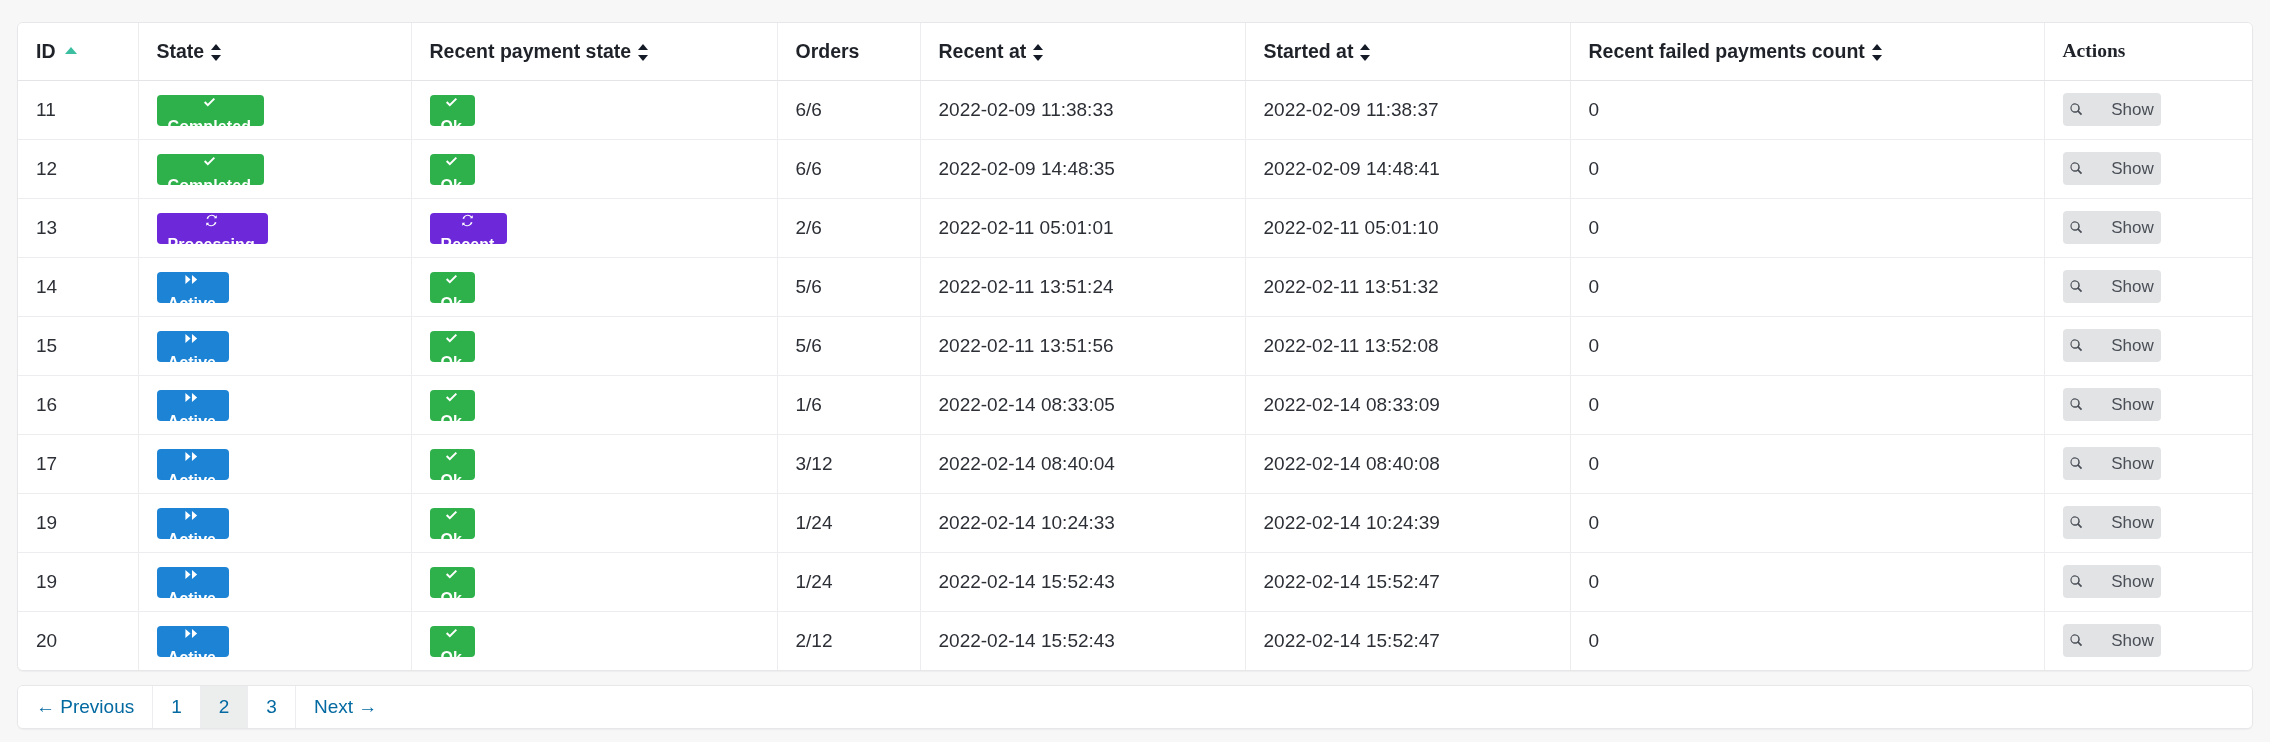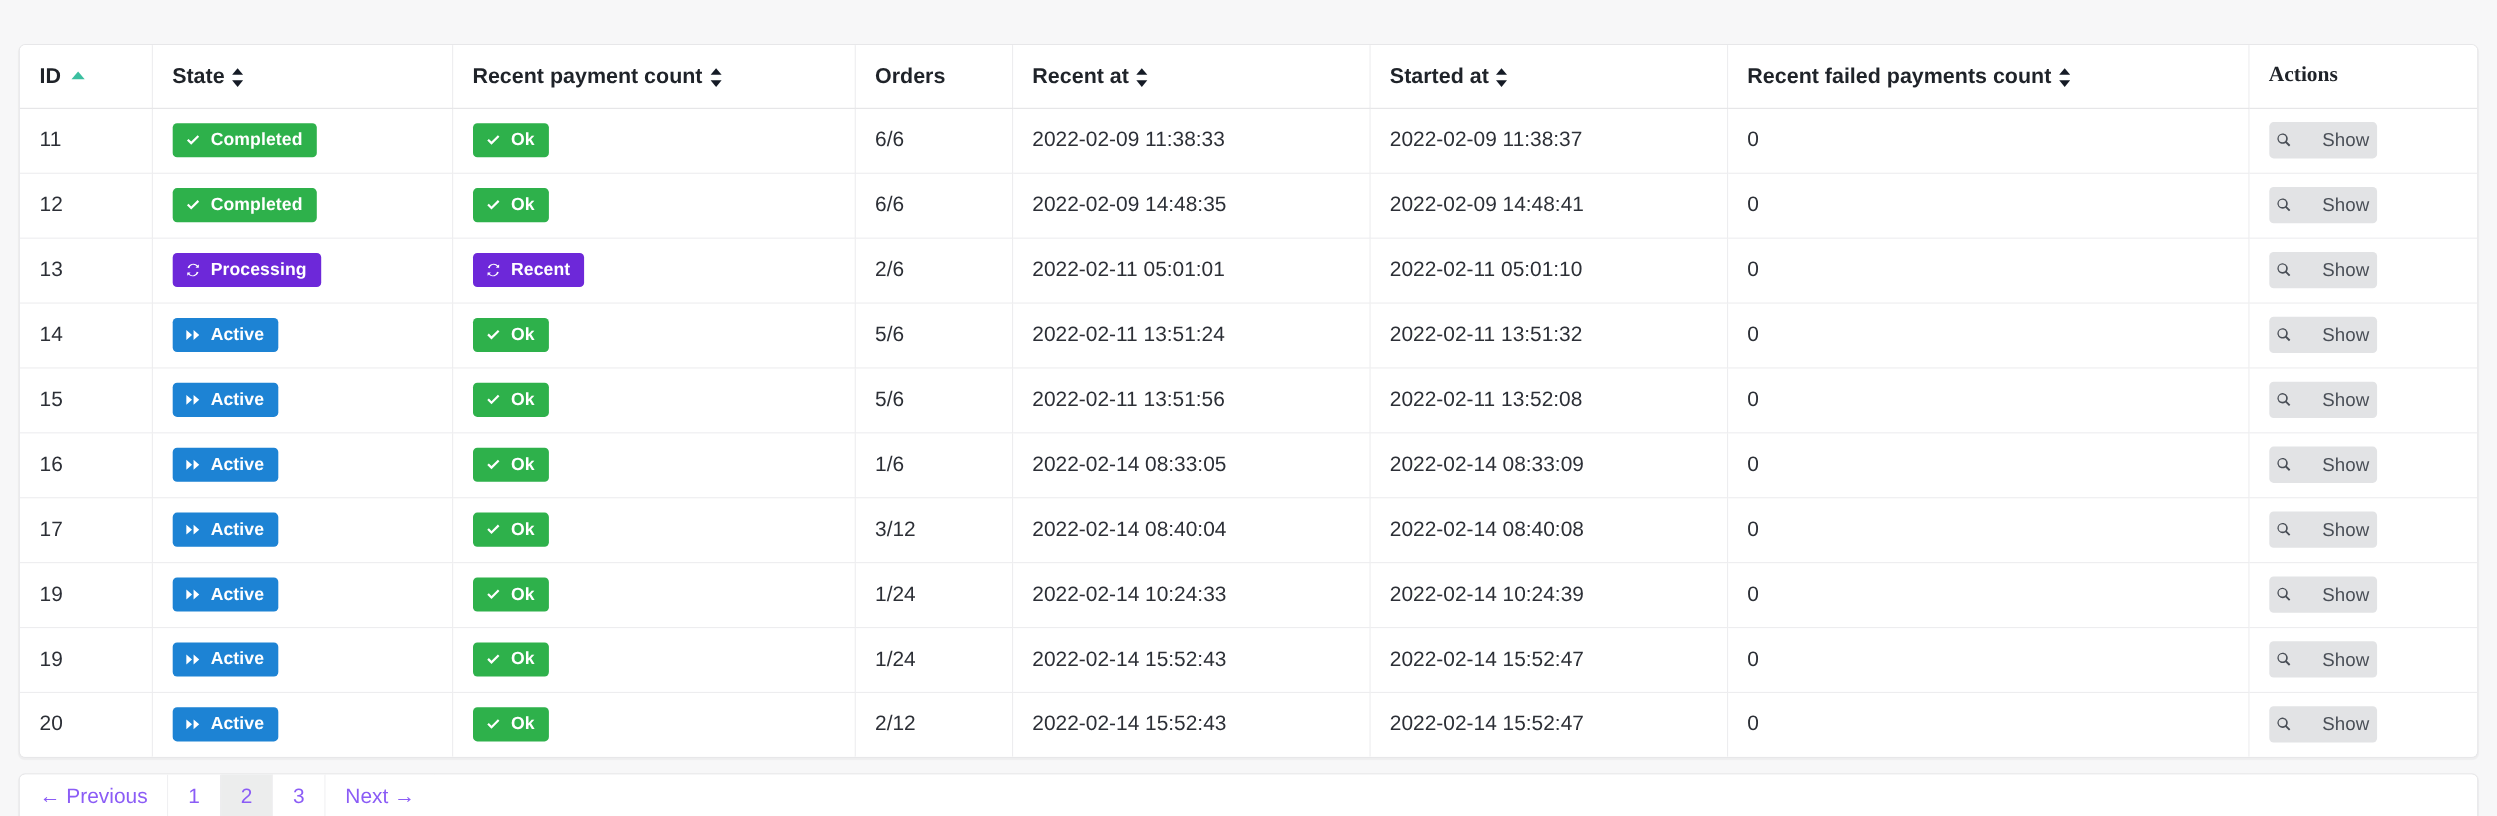--- a/index.html
+++ b/index.html
@@ -10,21 +10,21 @@
     height: 742px;
     background: #f7f7f8;
     font-family: "Liberation Sans", sans-serif;
     -webkit-font-smoothing: antialiased;
   }
 
   .page {
     width: 2270px;
     height: 742px;
     background: #f7f7f8;
-    padding: 40px 17px 0 17px;
+    padding: 22px 17px 0 17px;
     position: relative;
     overflow: hidden;
   }
 
   
   .table-card {
     background: #ffffff;
     border: 1px solid #e7e7e9;
     border-radius: 6px;
     overflow: hidden;
@@ -119,20 +119,21 @@
     gap: 9px;
     height: 31px;
     padding: 0 13px 0 11px;
     border-radius: 4px;
     color: #ffffff;
     font-size: 16px;
     font-weight: bold;
     letter-spacing: 0.1px;
     line-height: 1;
     white-space: nowrap;
+    flex-direction: column;
   }
   .badge.green  { background: #2eb14b; }
   .badge.purple { background: #6d28d9; }
   .badge.blue   { background: #1d83d4; }
   .badge svg { display: block; flex: 0 0 auto; }
 
   
   .btn-show {
     display: inline-flex;
     align-items: center;
@@ -163,21 +164,21 @@
     overflow: hidden;
     box-shadow: 0 1px 1px rgba(16,22,26,0.04);
   }
   .pg-item {
     display: flex;
     align-items: center;
     justify-content: center;
     height: 100%;
     padding: 0 18px;
     font-size: 19px;
-    color: #8b5cf6;
+    color: #0369a1;
     border-right: 1px solid #ededef;
     background: #ffffff;
     cursor: pointer;
     white-space: nowrap;
     min-width: 33px;
   }
   .pg-item.active { background: #eceded; }
   .pg-item.last   { border-right: none; }
   .pg-spacer { flex: 1 1 auto; background: #ffffff; }
 </style>
@@ -202,21 +203,21 @@
         <tr>
             <th><span class="th-inner">
                 <span>ID</span>
                 <span class="sort-asc"></span>
               </span></th>
             <th><span class="th-inner">
                 <span>State</span>
                 <span class="sort-both"></span>
               </span></th>
             <th><span class="th-inner">
-                <span>Recent payment count</span>
+                <span>Recent payment state</span>
                 <span class="sort-both"></span>
               </span></th>
             <th><span class="th-inner">
                 <span>Orders</span>
               </span></th>
             <th><span class="th-inner">
                 <span>Recent at</span>
                 <span class="sort-both"></span>
               </span></th>
             <th><span class="th-inner">

